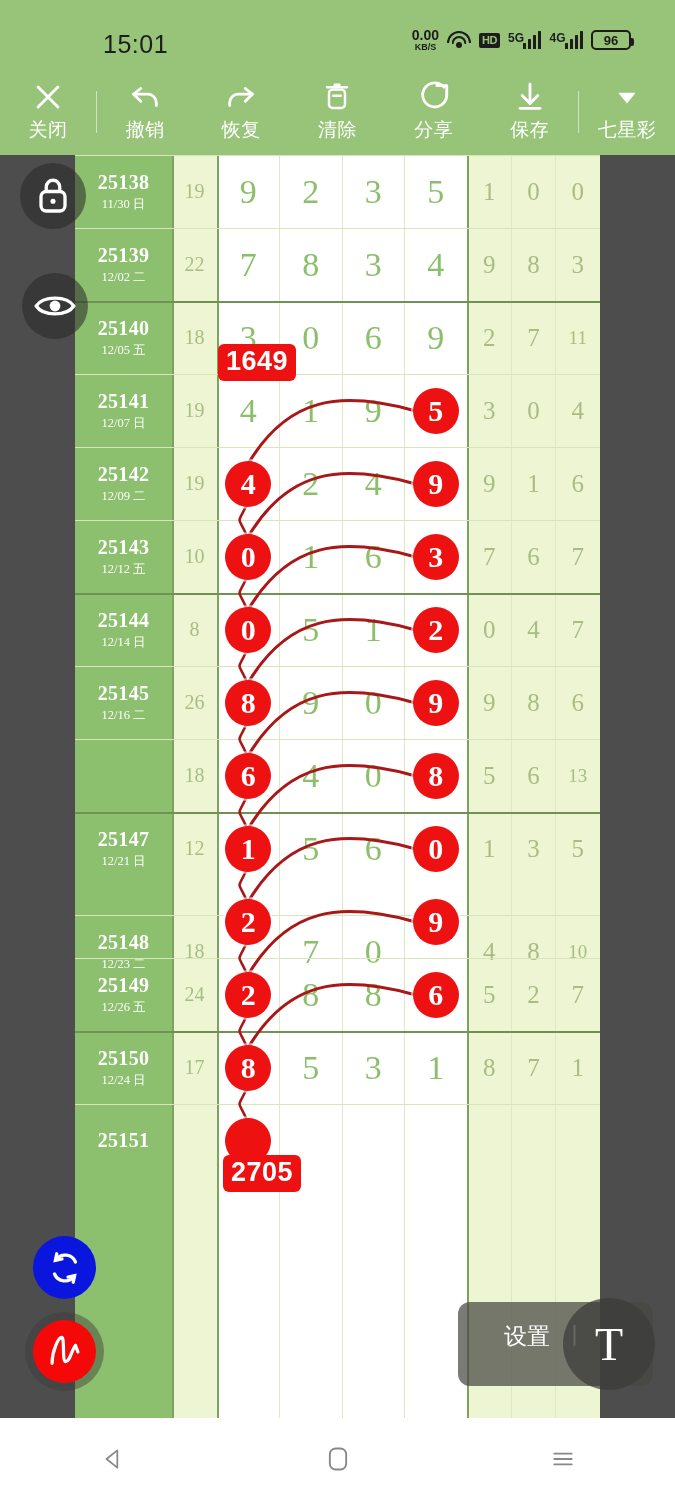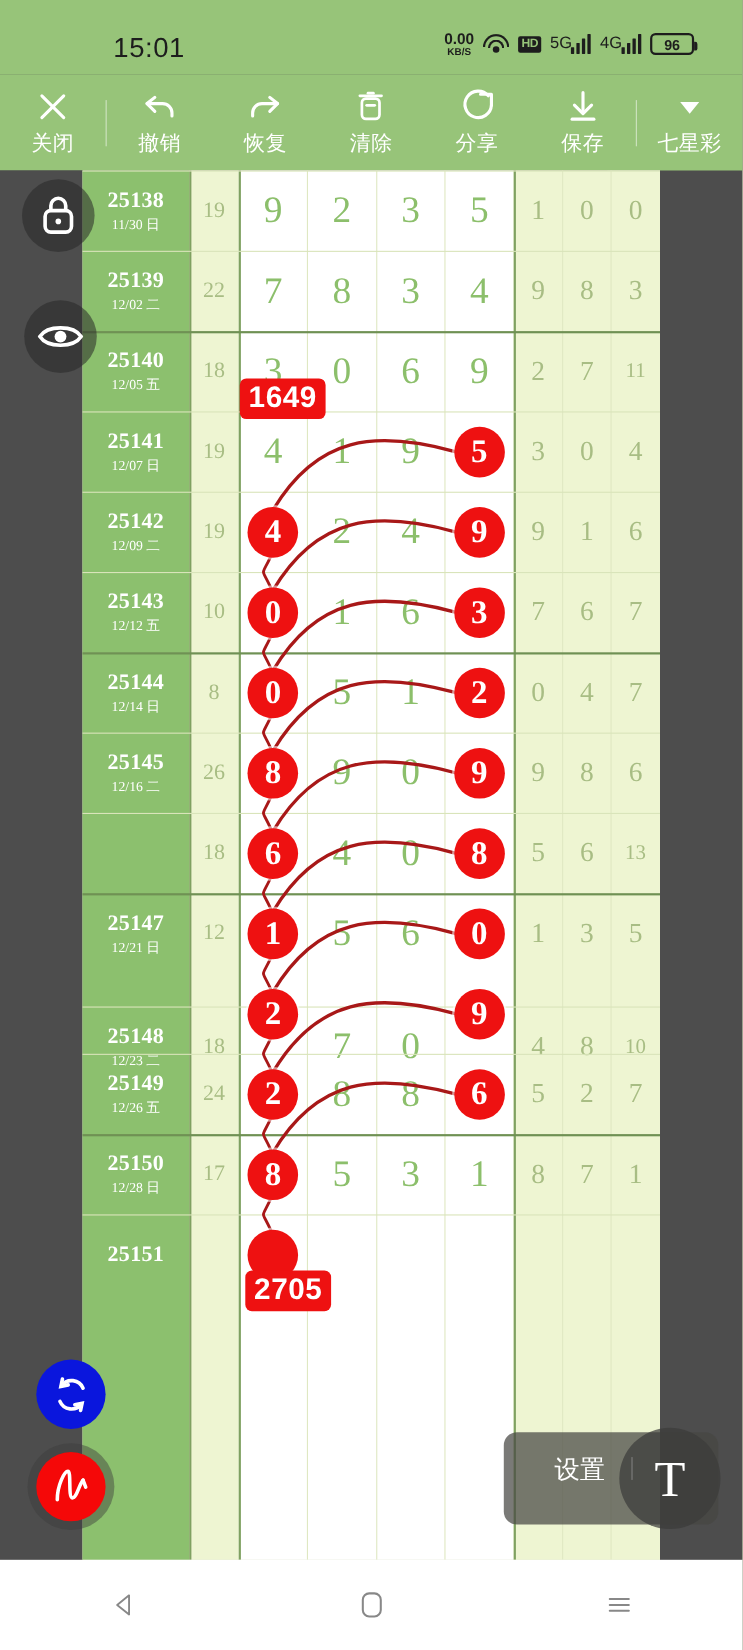--- a/index.html
+++ b/index.html
@@ -26,21 +26,21 @@
   .wifi i { position:absolute; left:50%; transform:translateX(-50%); border:2.4px solid #1d1d1d; border-bottom:none;
             border-radius:50% 50% 0 0 / 100% 100% 0 0; }
   .wifi i:nth-child(1){ width:24px; height:12px; top:0; }
   .wifi i:nth-child(2){ width:15px; height:8px;  top:5px; }
   .wifi i:nth-child(3){ width:6px;  height:6px;  top:11px; background:#1d1d1d; border-radius:50%; border:none; }
   .hd { font-size:11px; font-weight:700; background:#1d1d1d; color:#97c479; padding:1.5px 3px; border-radius:2px; letter-spacing:-.5px;}
   .sig { display:flex; align-items:flex-end; gap:1.5px; height:18px; }
   .sig span { width:3.5px; background:#1d1d1d; border-radius:.5px; }
   .sig span:nth-child(1){height:6px}.sig span:nth-child(2){height:10px}
   .sig span:nth-child(3){height:14px}.sig span:nth-child(4){height:18px}
-  .siglabel { font-size:15px; font-weight:400; align-self:flex-start; margin-right:-1px;}
+  .siglabel { font-size:12px; font-weight:700; align-self:flex-start; margin-right:-1px;}
   .sigwrap { display:flex; align-items:flex-start; }
   .batt { width:40px; height:20px; border:2px solid #1d1d1d; border-radius:5px; position:relative;
           display:flex; align-items:center; justify-content:center; font-size:13px; font-weight:700;}
   .batt:after { content:""; position:absolute; right:-5px; top:6px; width:3px; height:8px; background:#1d1d1d; border-radius:0 2px 2px 0;}
 
   
   .toolbar {
     position:absolute; top:68px; left:0; width:675px; height:87px;
     background:#97c479; display:flex; align-items:center;
   }
@@ -437,21 +437,21 @@
           <div class="cell-n i2">8</div>
           <div class="cell-n i3"></div>
           <div class="cell-t j0">5</div>
           <div class="cell-t j1">2</div>
           <div class="cell-t j2">7</div>
         </div>
         <div class="row group" style="top: 876px;">
           <div class="hl"></div>
           <div class="cell-issue">
             <div class="issue-no">25150</div>
-            <div class="issue-dt">12/28 日</div>
+            <div class="issue-dt">12/24 日</div>
           </div>
           <div class="cell-sum">17</div>
           <div class="cell-n i0"></div>
           <div class="cell-n i1">5</div>
           <div class="cell-n i2">3</div>
           <div class="cell-n i3">1</div>
           <div class="cell-t j0">8</div>
           <div class="cell-t j1">7</div>
           <div class="cell-t j2">1</div>
         </div>

